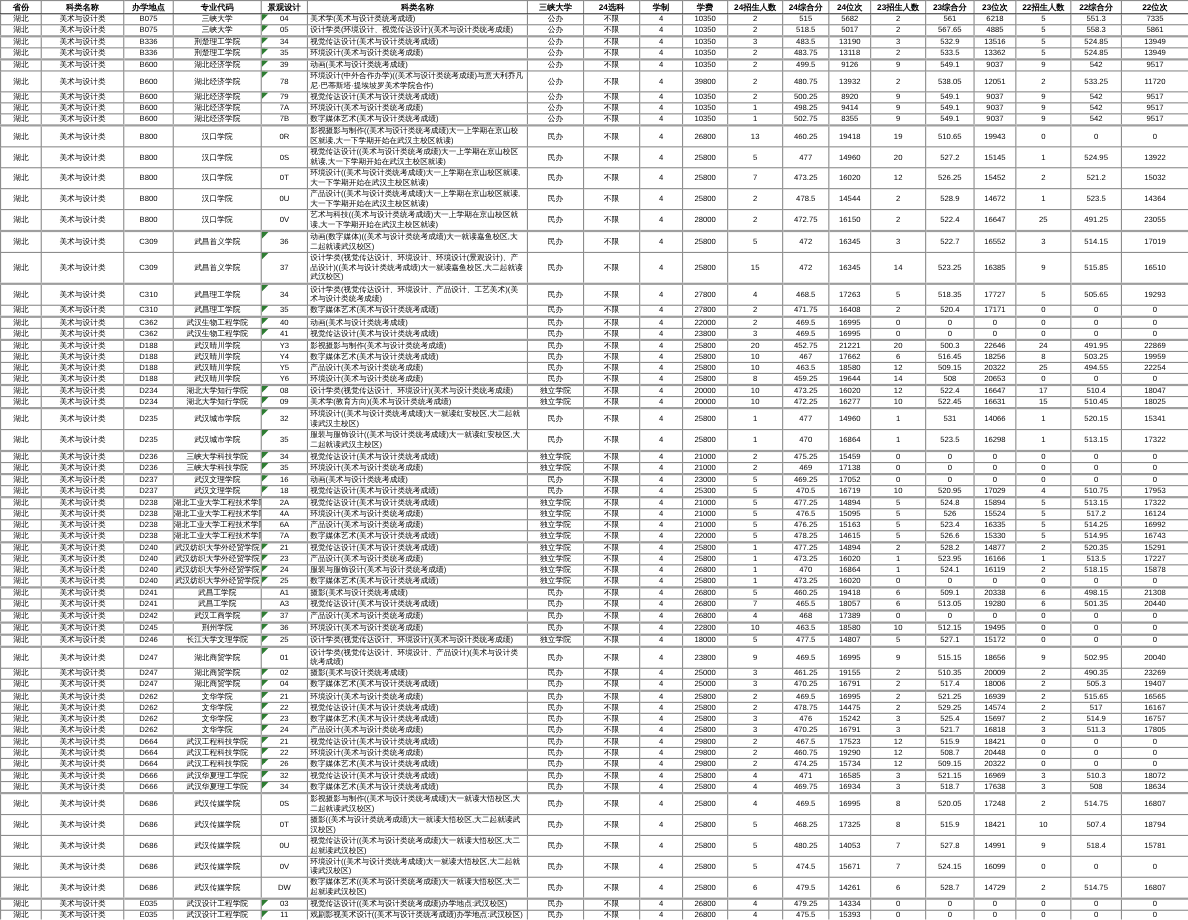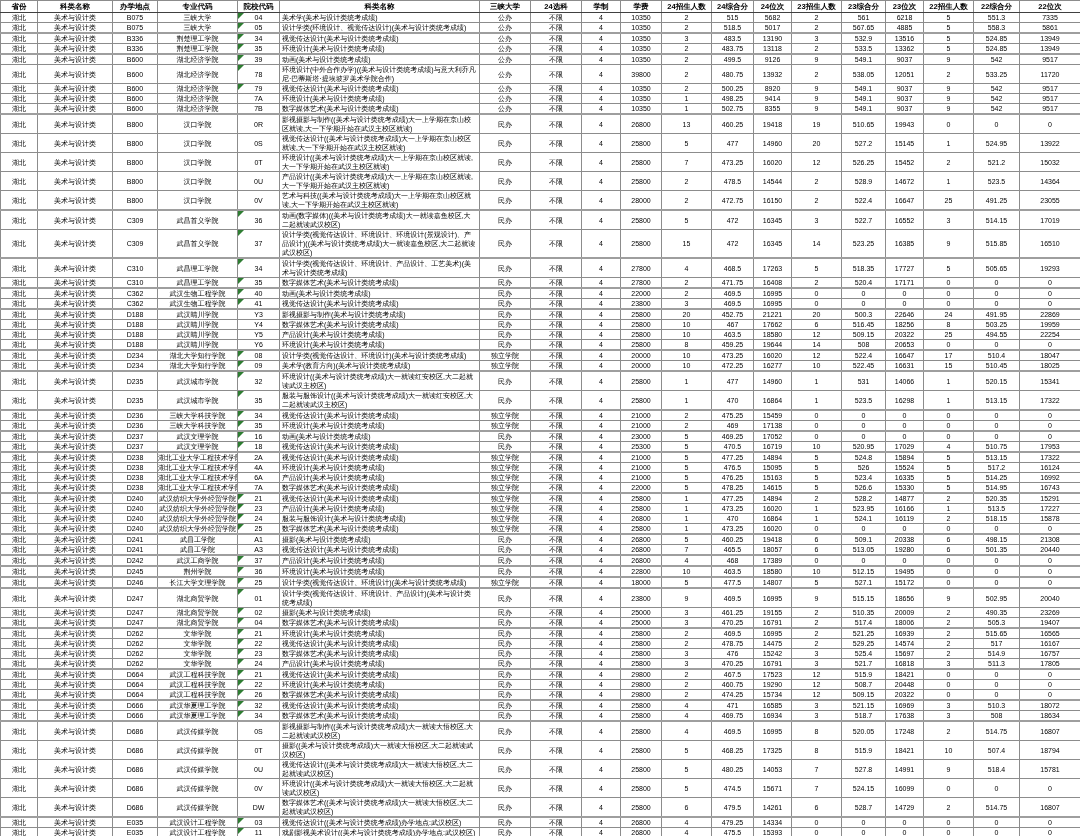--- a/index.html
+++ b/index.html
@@ -66,21 +66,21 @@
         <col style="width: 50px;">
         <col style="width: 46px;">
         <col style="width: 61px;">
       </colgroup>
     <thead>
       <tr id="header-row">
           <th>省份</th>
           <th>科类名称</th>
           <th>办学地点</th>
           <th>专业代码</th>
-          <th>院校代码</th>
+          <th>景观设计</th>
           <th>科类名称</th>
           <th>三峡大学</th>
           <th>24选科</th>
           <th>学制</th>
           <th>学费</th>
           <th>24招生人数</th>
           <th>24综合分</th>
           <th>24位次</th>
           <th>23招生人数</th>
           <th>23综合分</th>

